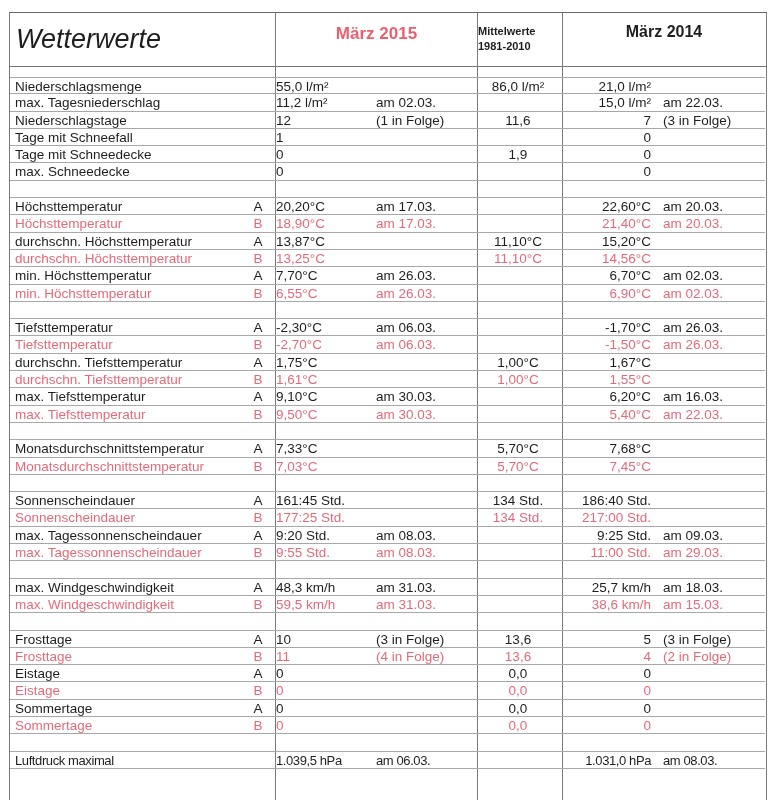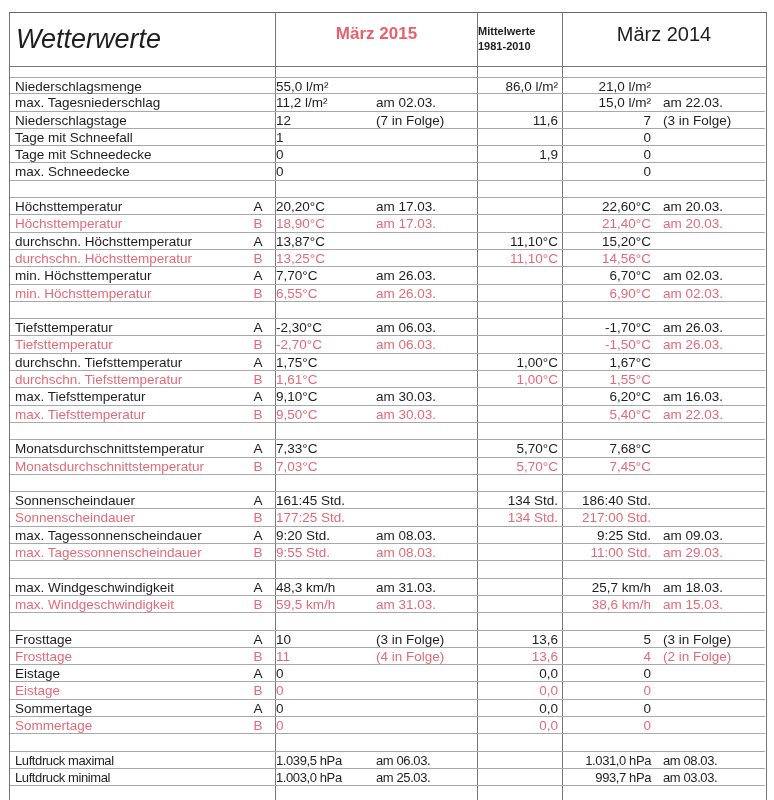--- a/index.html
+++ b/index.html
@@ -5,33 +5,33 @@
   html, body { margin:0; padding:0; background:#ffffff; }
   body { width:774px; height:800px; position:relative; overflow:hidden;
          font-family:"Liberation Sans", sans-serif; color:#1e1e1e; }
   .frame { position:absolute; left:9px; top:12px; width:756px; height:788px;
            border-left:1px solid #777; border-right:1px solid #777; border-top:1px solid #666; }
   .vline { position:absolute; top:12px; width:1px; background:#7a7a7a; }
   .hdr { position:absolute; top:12px; height:55px; border-bottom:1px solid #777; box-sizing:border-box; }
   .title { position:absolute; left:16px; top:24px; font-size:27px; font-weight:normal; font-style:italic; color:#1e1e1e; }
   .h2015 { position:absolute; left:276px; width:201px; top:24px; text-align:center; font-size:17px; font-weight:bold; color:#e8606e; }
   .hmit { position:absolute; left:478px; width:84px; top:24px; text-align:left; font-size:11px; font-weight:bold; line-height:15px; color:#1e1e1e; }
-  .h2014 { position:absolute; left:563px; width:202px; top:23px; text-align:center; font-size:20px; font-weight:normal; color:#1e1e1e; }
+  .h2014 { position:absolute; left:563px; width:202px; top:23px; text-align:center; font-size:16px; font-weight:bold; color:#1e1e1e; }
   .rows { position:absolute; left:10px; top:77px; width:755px; }
   .row { position:relative; height:17.3px; font-size:13.5px; line-height:17px; border-bottom:1px solid #a8a8a8; box-sizing:border-box; white-space:nowrap; }
   .row.spacer { border-bottom:1px solid #a8a8a8; }
   .row.first { border-top:1px solid #a8a8a8; }
   .row.red { color:#e46a7a; }
   .row.cond { font-size:13px; letter-spacing:-0.4px; }
   .c { position:absolute; top:0; }
   .lab { left:5px; }
   .ab { left:240px; width:16px; text-align:center; }
   .v15 { left:266px; width:88px; text-align:left; }
   .e15 { left:366px; }
-  .vm { left:468px; width:80px; text-align:right; }
+  .vm { left:468px; width:80px; text-align:center; }
   .v14 { left:553px; width:88px; text-align:right; }
   .e14 { left:653px; }
 </style>
 </head>
 <body>
 
 <div class="frame"></div>
 <div class="vline" style="left:275px;height:788px;"></div>
 <div class="vline" style="left:477px;height:788px;"></div>
 <div class="vline" style="left:562px;height:788px;"></div>
@@ -61,21 +61,21 @@
       <span class="c v15">11,2 l/m²</span>
       <span class="c e15">am 02.03.</span>
       <span class="c vm"></span>
       <span class="c v14">15,0 l/m²</span>
       <span class="c e14">am 22.03.</span>
     </div>
     <div class="row">
       <span class="c lab">Niederschlagstage</span>
       <span class="c ab"></span>
       <span class="c v15">12</span>
-      <span class="c e15">(7 in Folge)</span>
+      <span class="c e15">(1 in Folge)</span>
       <span class="c vm">11,6</span>
       <span class="c v14">7</span>
       <span class="c e14">(3 in Folge)</span>
     </div>
     <div class="row">
       <span class="c lab">Tage mit Schneefall</span>
       <span class="c ab"></span>
       <span class="c v15">1</span>
       <span class="c e15"></span>
       <span class="c vm"></span>
@@ -343,22 +343,13 @@
     <div class="row spacer"></div>
     <div class="row cond">
       <span class="c lab">Luftdruck maximal</span>
       <span class="c ab"></span>
       <span class="c v15">1.039,5 hPa</span>
       <span class="c e15">am 06.03.</span>
       <span class="c vm"></span>
       <span class="c v14">1.031,0 hPa</span>
       <span class="c e14">am 08.03.</span>
     </div>
-    <div class="row cond">
-      <span class="c lab">Luftdruck minimal</span>
-      <span class="c ab"></span>
-      <span class="c v15">1.003,0 hPa</span>
-      <span class="c e15">am 25.03.</span>
-      <span class="c vm"></span>
-      <span class="c v14">993,7 hPa</span>
-      <span class="c e14">am 03.03.</span>
-    </div>
   </div>
 
 </body></html>

